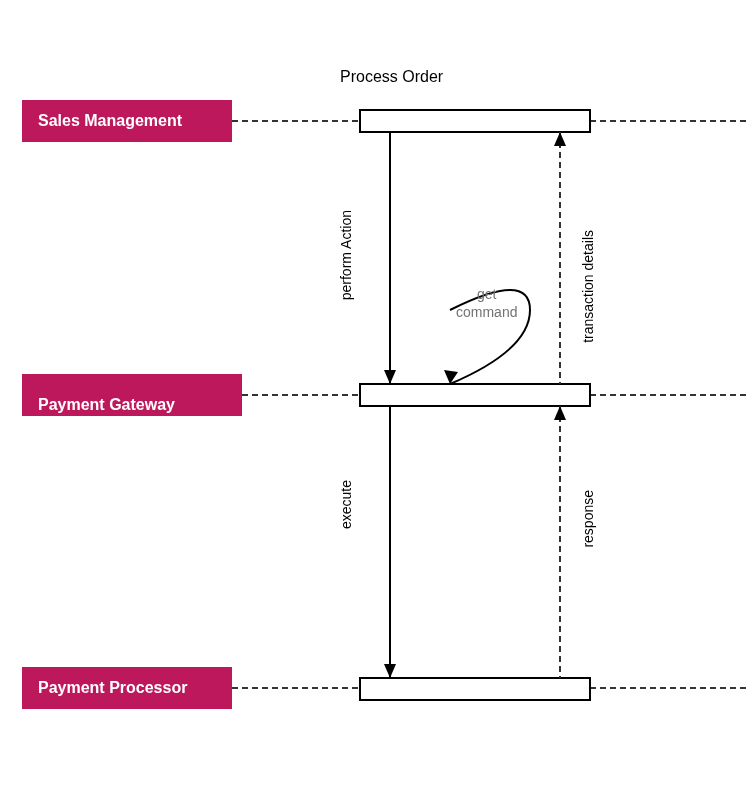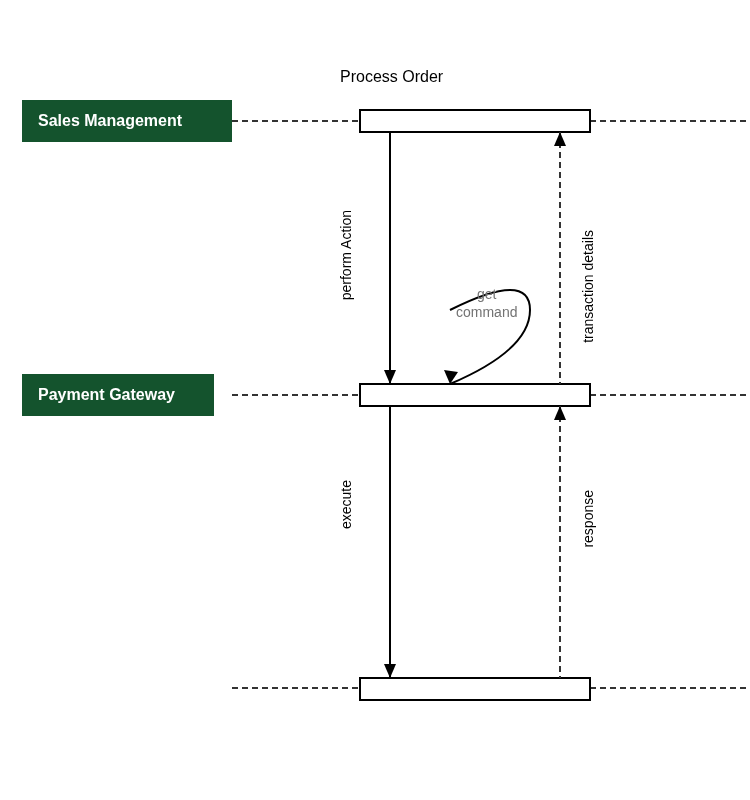--- a/index.html
+++ b/index.html
@@ -15,21 +15,21 @@
     .diagram-container {
       position: relative;
       width: 750px;
       height: 800px;
       text-decoration: underline;
     }
 
     
     .actor-box {
       position: absolute;
-      background: #14532d;
+      background: #be185d;
       color: #ffffff;
       font-weight: bold;
       font-size: 16px;
       padding: 2px 16px;
       white-space: nowrap;
       display: flex;
       align-items: center;
     }
 
     
@@ -95,24 +95,27 @@
     <polygon points="560,406 554,420 566,420" fill="#000"></polygon>
 
   </svg>
 
   <div class="process-order-label" style="top: 68px; left: 340px; font-size: 16px;">Process Order</div>
 
   <div class="actor-box" style="top: 100px; left: 22px; width: 210px; height: 42px;">
     <span>Sales Management</span>
   </div>
 
-  <div class="actor-box" style="top: 374px; left: 22px; width: 192px; height: 42px;">
+  <div class="actor-box" style="top: 374px; left: 22px; width: 220px; height: 42px; align-items: flex-end;">
     <span>Payment Gateway</span>
   </div>
 
+  <div class="actor-box" style="top: 667px; left: 22px; width: 210px; height: 42px;">
+    <span>Payment Processor</span>
+  </div>
 
   <div style="position:absolute; top: 210px; left: 338px; font-size: 14px; color:#000; writing-mode: vertical-rl; transform: rotate(180deg);">
     perform Action
   </div>
 
   <div style="position:absolute; top: 230px; left: 580px; font-size: 14px; color:#000; writing-mode: vertical-rl; transform: rotate(180deg);">
     transaction details
   </div>
 
   <div style="position:absolute; top: 285px; left: 456px; font-size: 14px; color:#737373; text-align:center; line-height: 1.3;">

